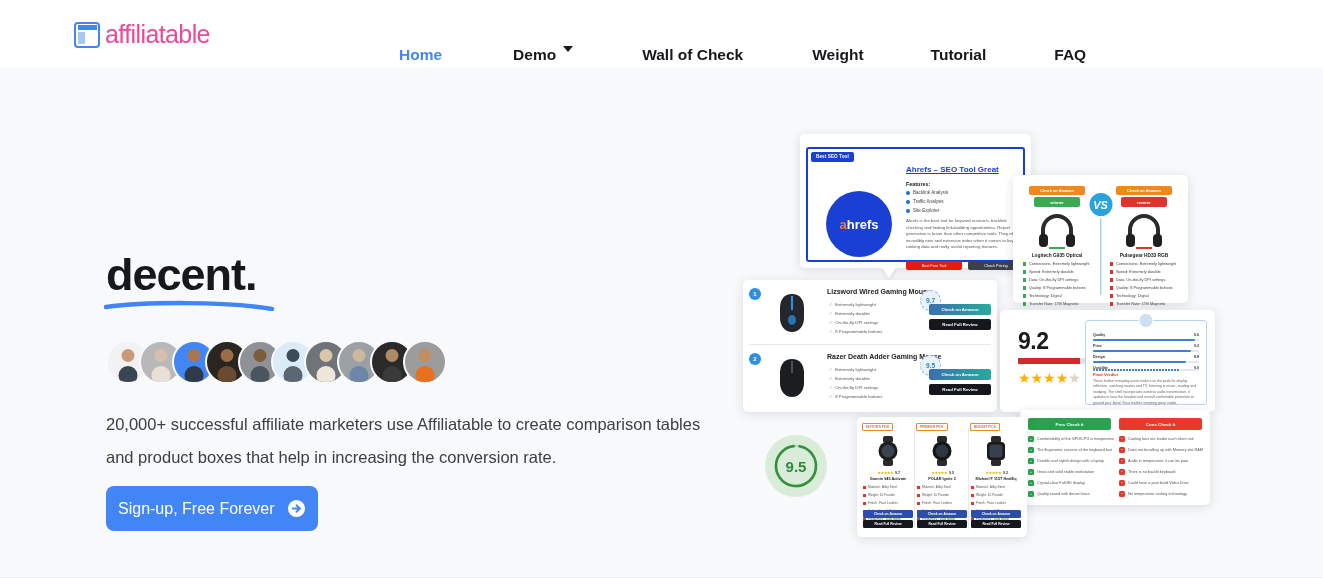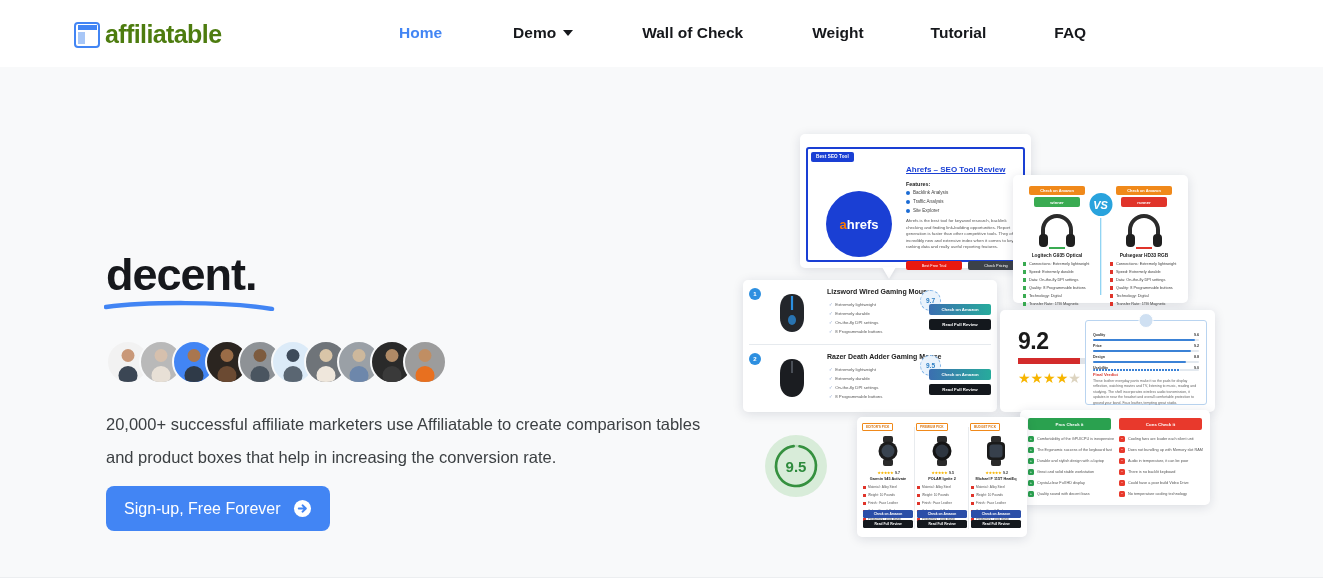--- a/index.html
+++ b/index.html
@@ -32,32 +32,32 @@
     content: ""; position: absolute;
     left: 1.5px; right: 1.5px; top: 1.5px; height: 5px;
     background: #4285f4;
   }
   .logo-mark::after {
     content: ""; position: absolute;
     left: 1.5px; top: 8.5px; width: 7px; bottom: 1.5px;
     background: #a8c7f7;
   }
   .logo-text {
-    font-size: 25px; font-weight: 700; color: #4d7c0f;
+    font-size: 25px; font-weight: 400; color: #ec4899;
     letter-spacing: -0.6px;
   }
 
   .nav {
     position: absolute; left: 399px; top: 24px;
     display: flex; align-items: center;
   }
   .nav-item {
     font-size: 15.5px; font-weight: 700; color: #16181c;
     white-space: nowrap; cursor: pointer;
-    display: flex; align-items: center; gap: 7px;
+    display: flex; align-items: flex-start; gap: 7px; margin-top: 22px;
   }
   .nav-item.active { color: #4285f4; }
   .caret {
     width: 0; height: 0;
     border-left: 5px solid transparent;
     border-right: 5px solid transparent;
     border-top: 6px solid #16181c;
     display: inline-block;
   }
 
@@ -103,21 +103,21 @@
     width: 13px; height: 13px; border-radius: 50%;
   }
 
   .subtitle {
     position: absolute; left: 106px; top: 408px; width: 600px;
     font-size: 16.5px; line-height: 33px; color: #3c4043;
   }
 
   .cta-btn {
     position: absolute; left: 106px; top: 486px;
-    height: 45px; padding: 0 18px;
+    height: 45px; padding: 0 12px;
     background: #4285f4; border-radius: 8px; border: none;
     display: flex; align-items: center; gap: 12px;
     color: #fff; font-size: 16px; font-weight: 400; cursor: pointer;
   }
   .arrow-circle { width: 19px; height: 19px; display: block; }
 
   
   .collage { position: absolute; left: 735px; top: 125px; width: 510px; height: 420px; }
   .card {
     position: absolute; background: #fff;
@@ -465,21 +465,21 @@
     <path d="M6 10h7M10 6.6l3.6 3.4-3.6 3.4" stroke="#4285f4" stroke-width="1.9" fill="none" stroke-linecap="round" stroke-linejoin="round"></path>
   </svg>
 </button>
 
 <div class="collage">
 
   <div class="card ahrefs-card">
     <div class="ahrefs-inner">
       <div class="badge-bestseo">Best SEO Tool</div>
       <div class="ahrefs-logo"><i>a</i>hrefs</div>
-      <div class="t ahrefs-title">Ahrefs – SEO Tool Review</div>
+      <div class="t ahrefs-title">Ahrefs – SEO Tool Great</div>
       <div class="t ahrefs-feat">Features:</div>
       <div class="bullet-row" style="top:41px"><span class="bdot"></span><span>Backlink Analysis</span></div>
       <div class="bullet-row" style="top:50px"><span class="bdot"></span><span>Traffic Analysis</span></div>
       <div class="bullet-row" style="top:59px"><span class="bdot"></span><span>Site Explorer</span></div>
       <div class="ahrefs-para">Ahrefs is the best tool for keyword research, backlink checking and finding link-building opportunities. Report generation is faster than other competitive tools. They offer an incredibly new and extensive index when it comes to keyword ranking data and really useful reporting features.</div>
       <div class="btn-red">Best Free Trial</div>
       <div class="btn-dark">Check Pricing</div>
     </div>
     <div class="ahrefs-tail"></div>
   </div>

